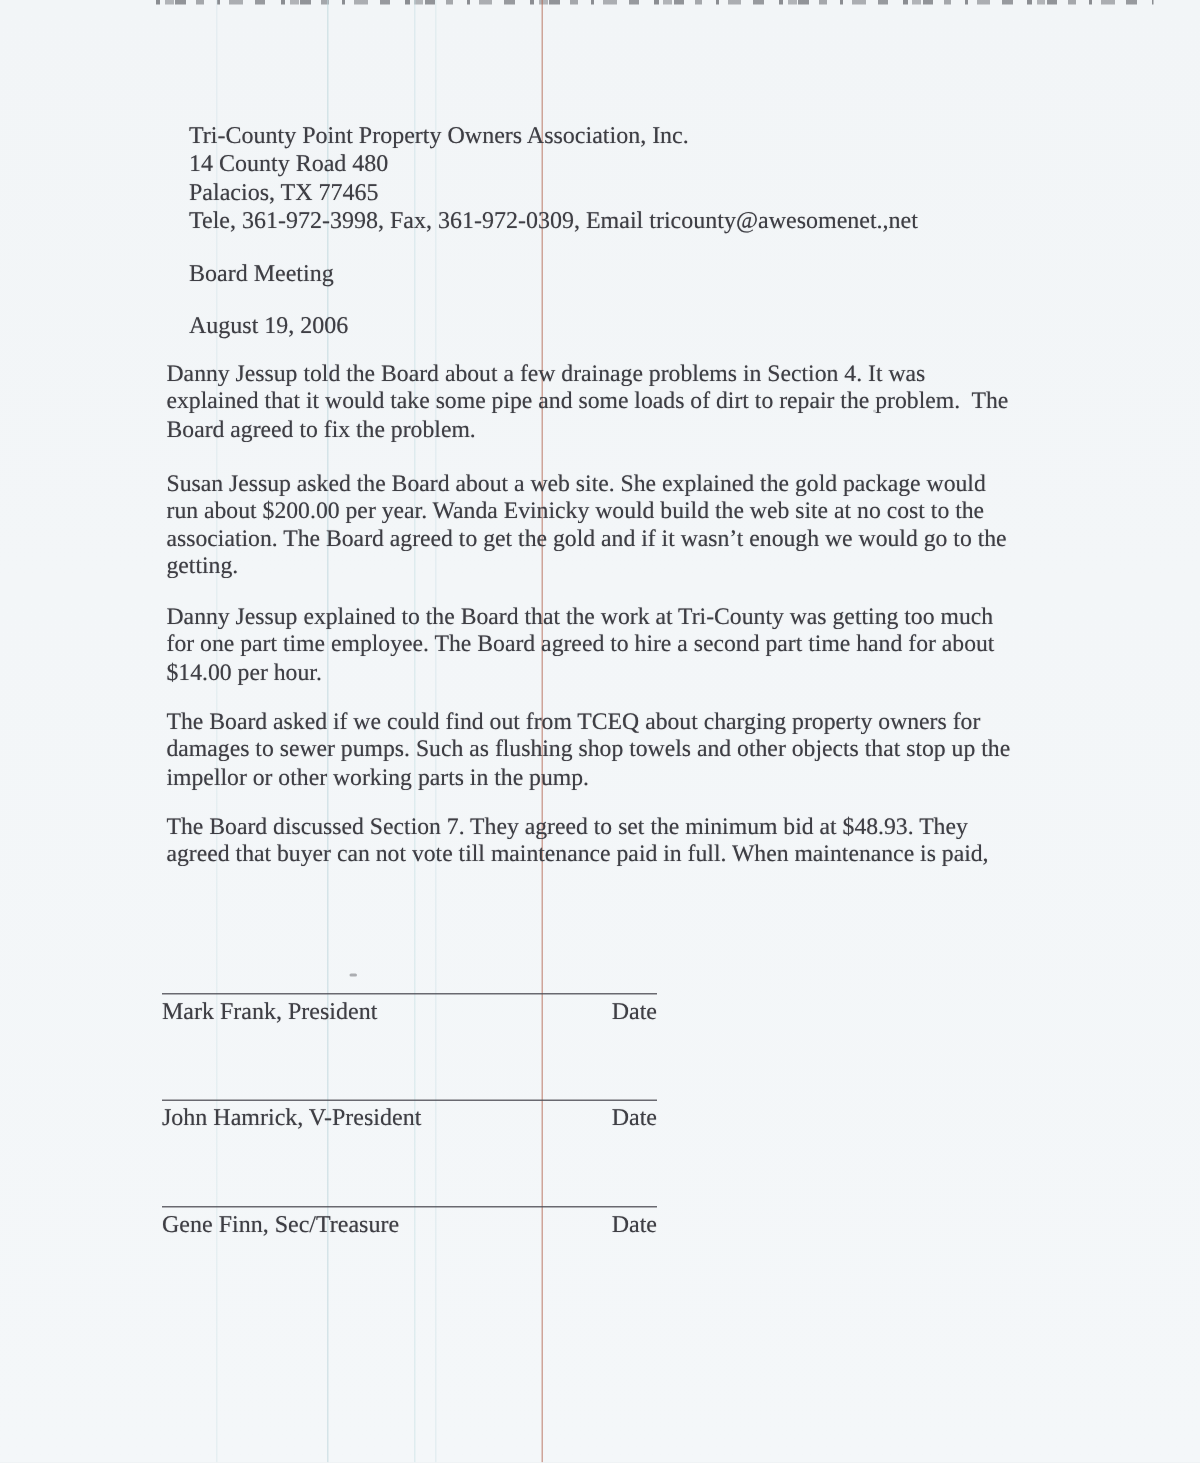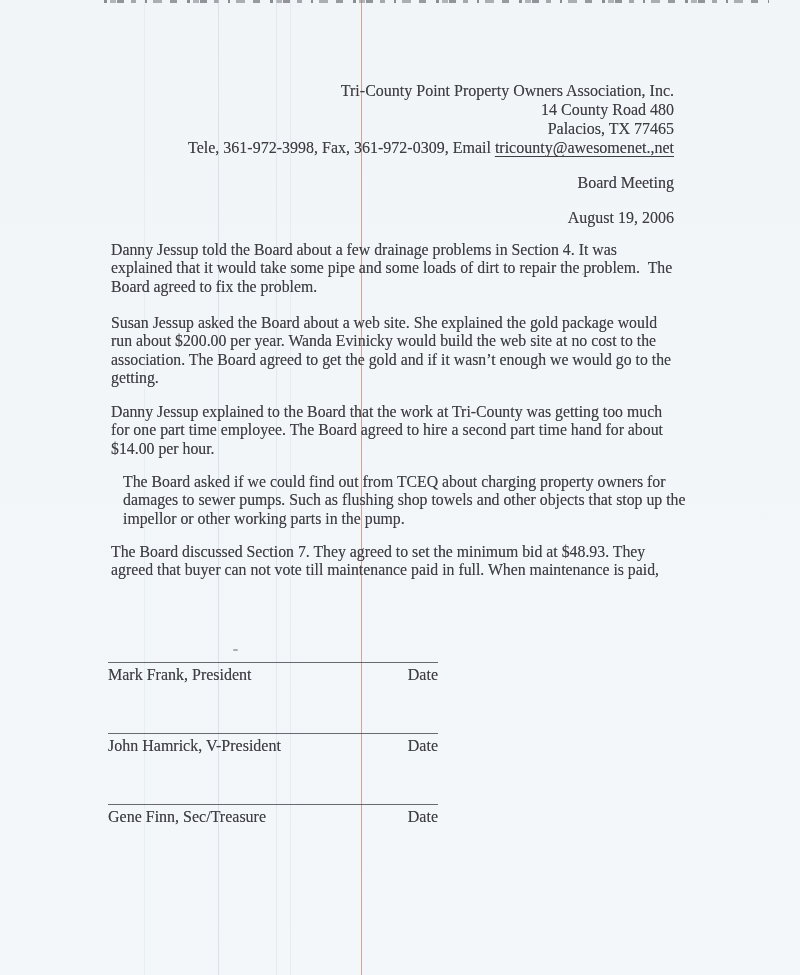--- a/index.html
+++ b/index.html
@@ -41,42 +41,42 @@
   .vline.s3 { left: 276px; width: 1px; background: rgba(198,221,226,.45); }
   .vline.s4 { left: 290px; width: 1px; background: rgba(206,226,230,.40); }
   .vline.red { left: 361px; width: 1px; }
 
   .speck { position: absolute; background: rgba(85,85,92,.45); border-radius: 1px; }
   .speck.a { left: 233px; top: 649px; width: 5px; height: 2px; }
   .speck.b { left: 582px; top: 273px; width: 2px; height: 2px; opacity: .6; }
 
   .doc-header {
     position: absolute;
-    top: 81px; left: 94px; width: 580px;
-    text-align: right;
+    top: 81px; left: 126px; width: 580px;
+    text-align: left;
     font-size: 16px;
     line-height: 19px;
     text-shadow: 0 0 .6px rgba(62,62,68,.55);
   }
   .doc-header .hline { white-space: pre; }
   .doc-header .title-line { margin-top: 16px; }
-  .email-text { text-decoration: underline; text-underline-offset: 3px; margin-top: 16px; }
+  .email-text { text-underline-offset: 3px; margin-top: 16px; }
 
   .para {
     position: absolute;
     left: 111px; width: 600px;
     font-size: 15.8px;
     line-height: 18.4px;
     text-shadow: 0 0 .6px rgba(62,62,68,.55);
   }
   .para .pline { white-space: pre; }
   .p1 { top: 241px; }
   .p2 { top: 314px; }
   .p3 { top: 403px; }
-  .p4 { top: 473px; margin-left: 12px; }
+  .p4 { top: 473px; }
   .p5 { top: 543px; }
 
   .sig-block { position: absolute; left: 108px; width: 330px; }
   .sig-1 { top: 662px; }
   .sig-2 { top: 733px; }
   .sig-3 { top: 804px; }
   .sig-rule { border-top: 1.5px solid rgba(80,80,88,.85); width: 100%; }
   .sig-row {
     display: flex;
     justify-content: space-between;

